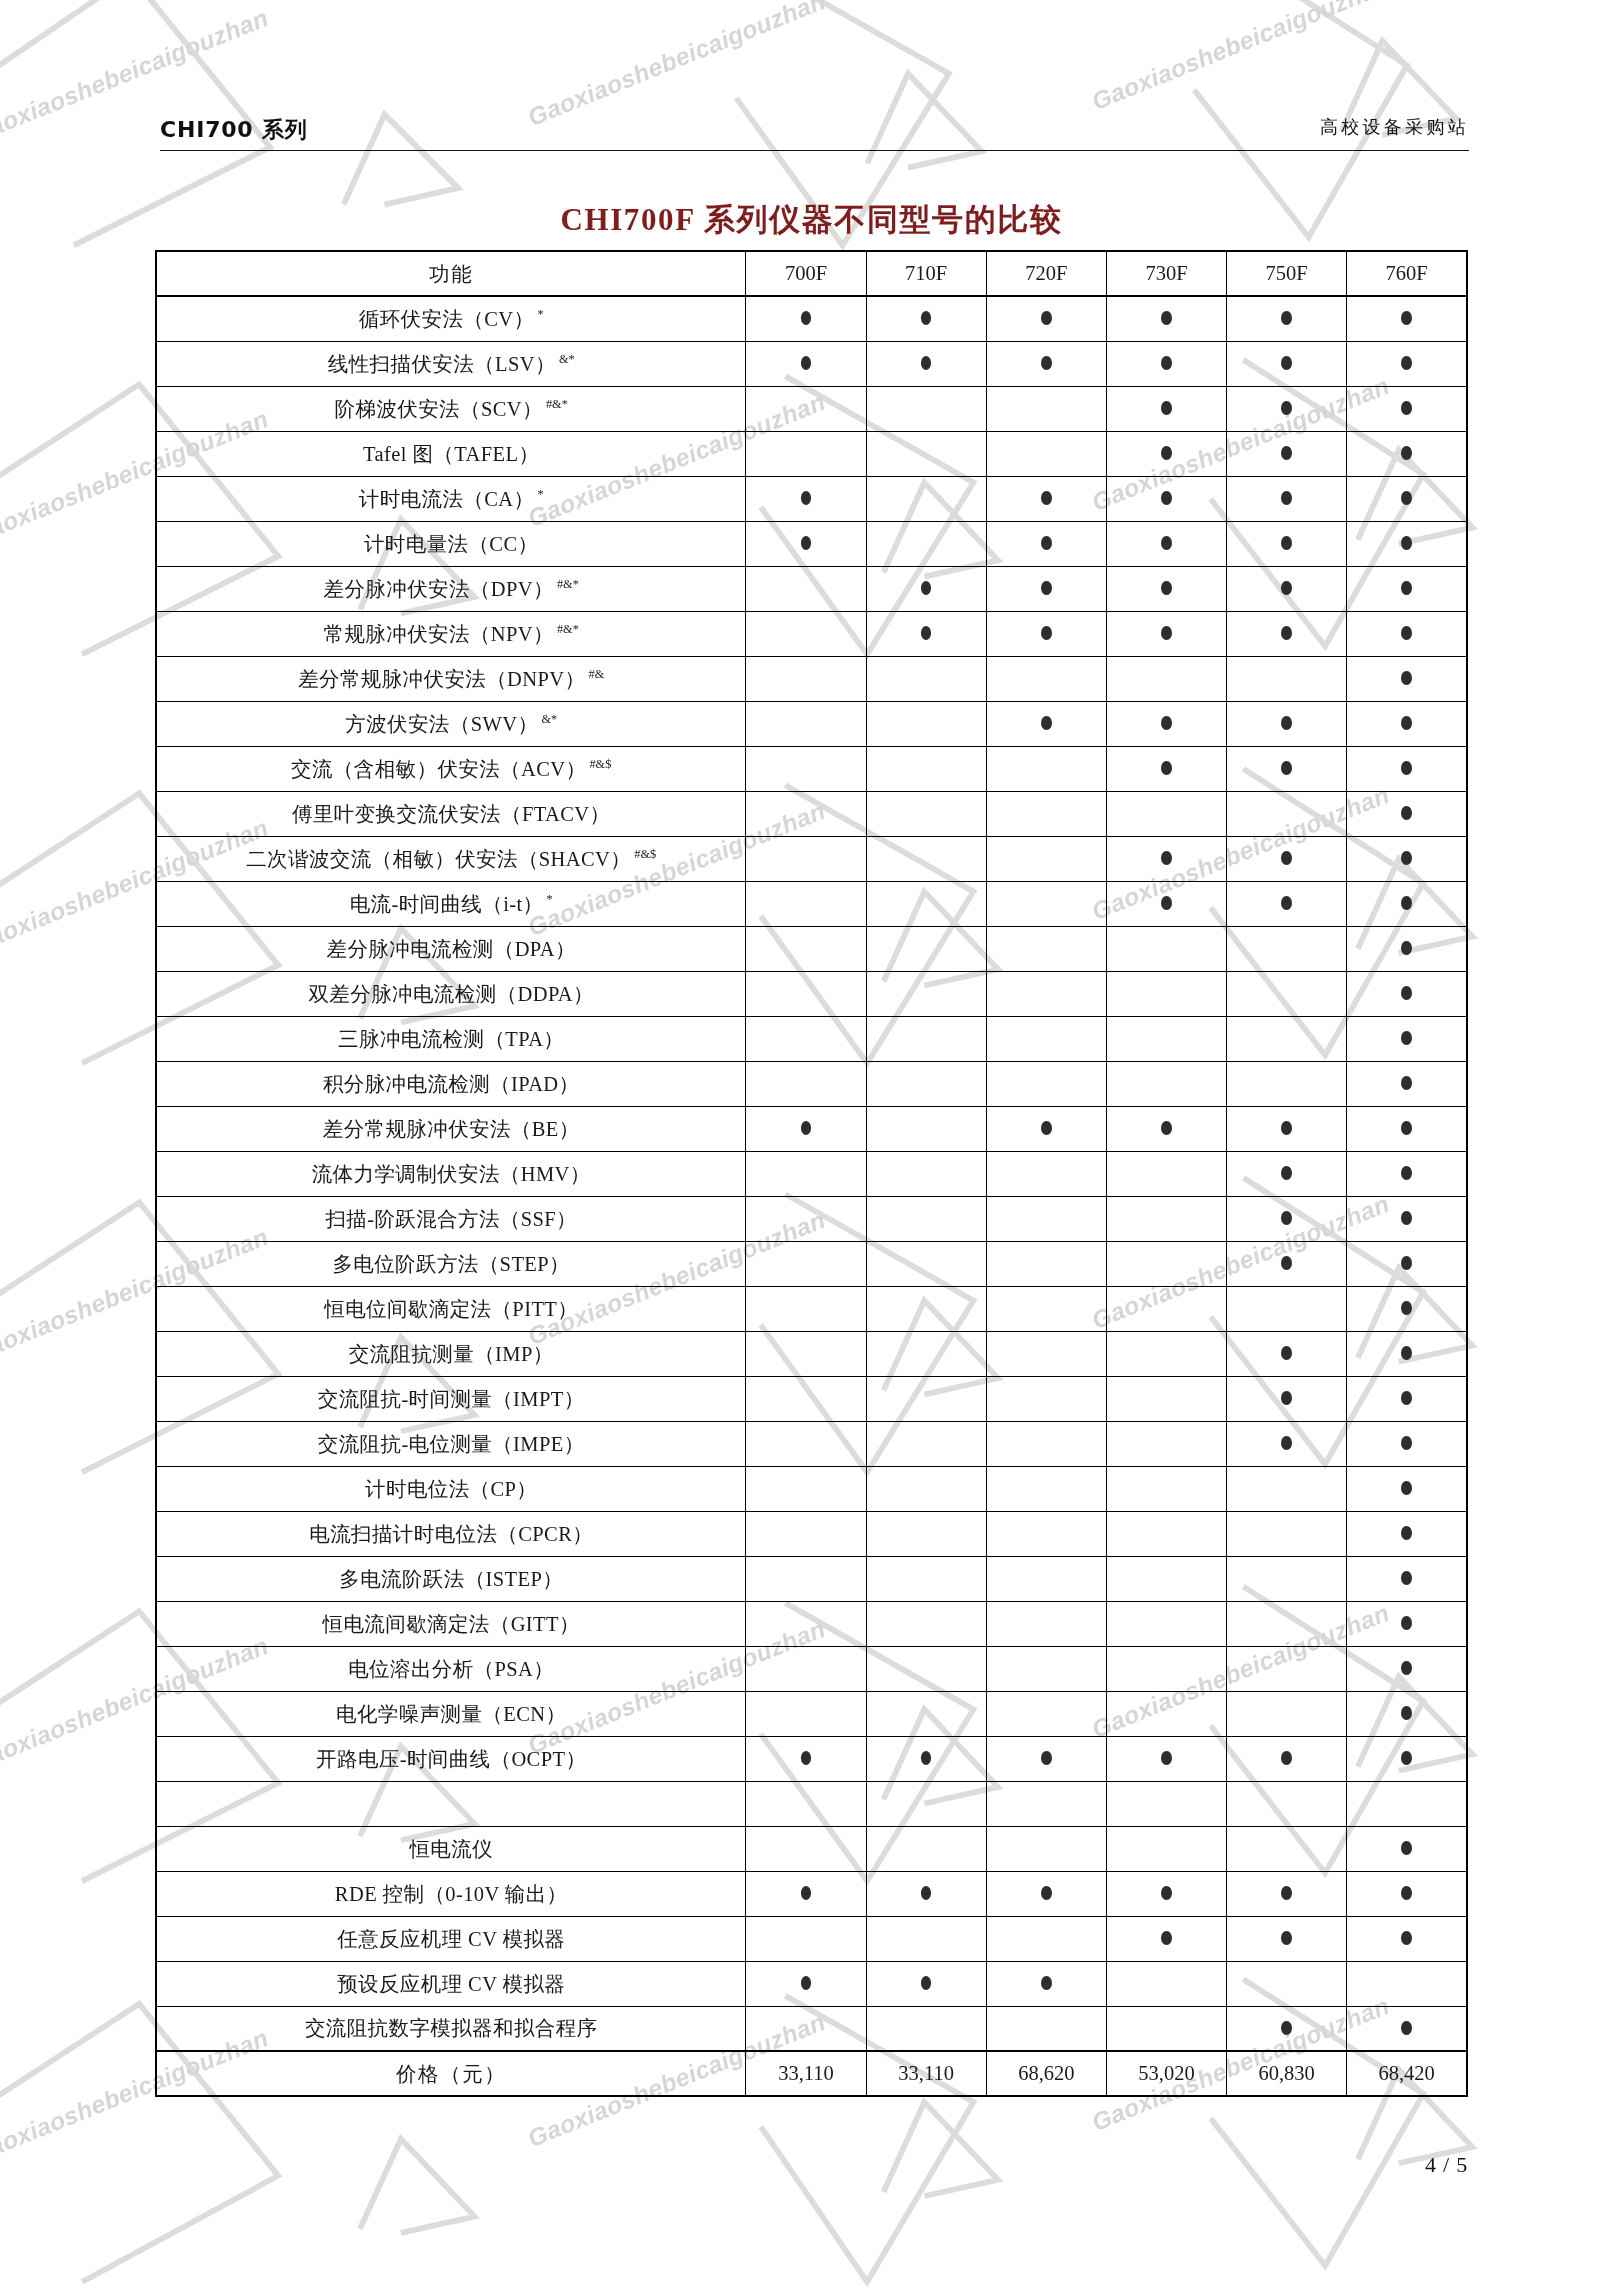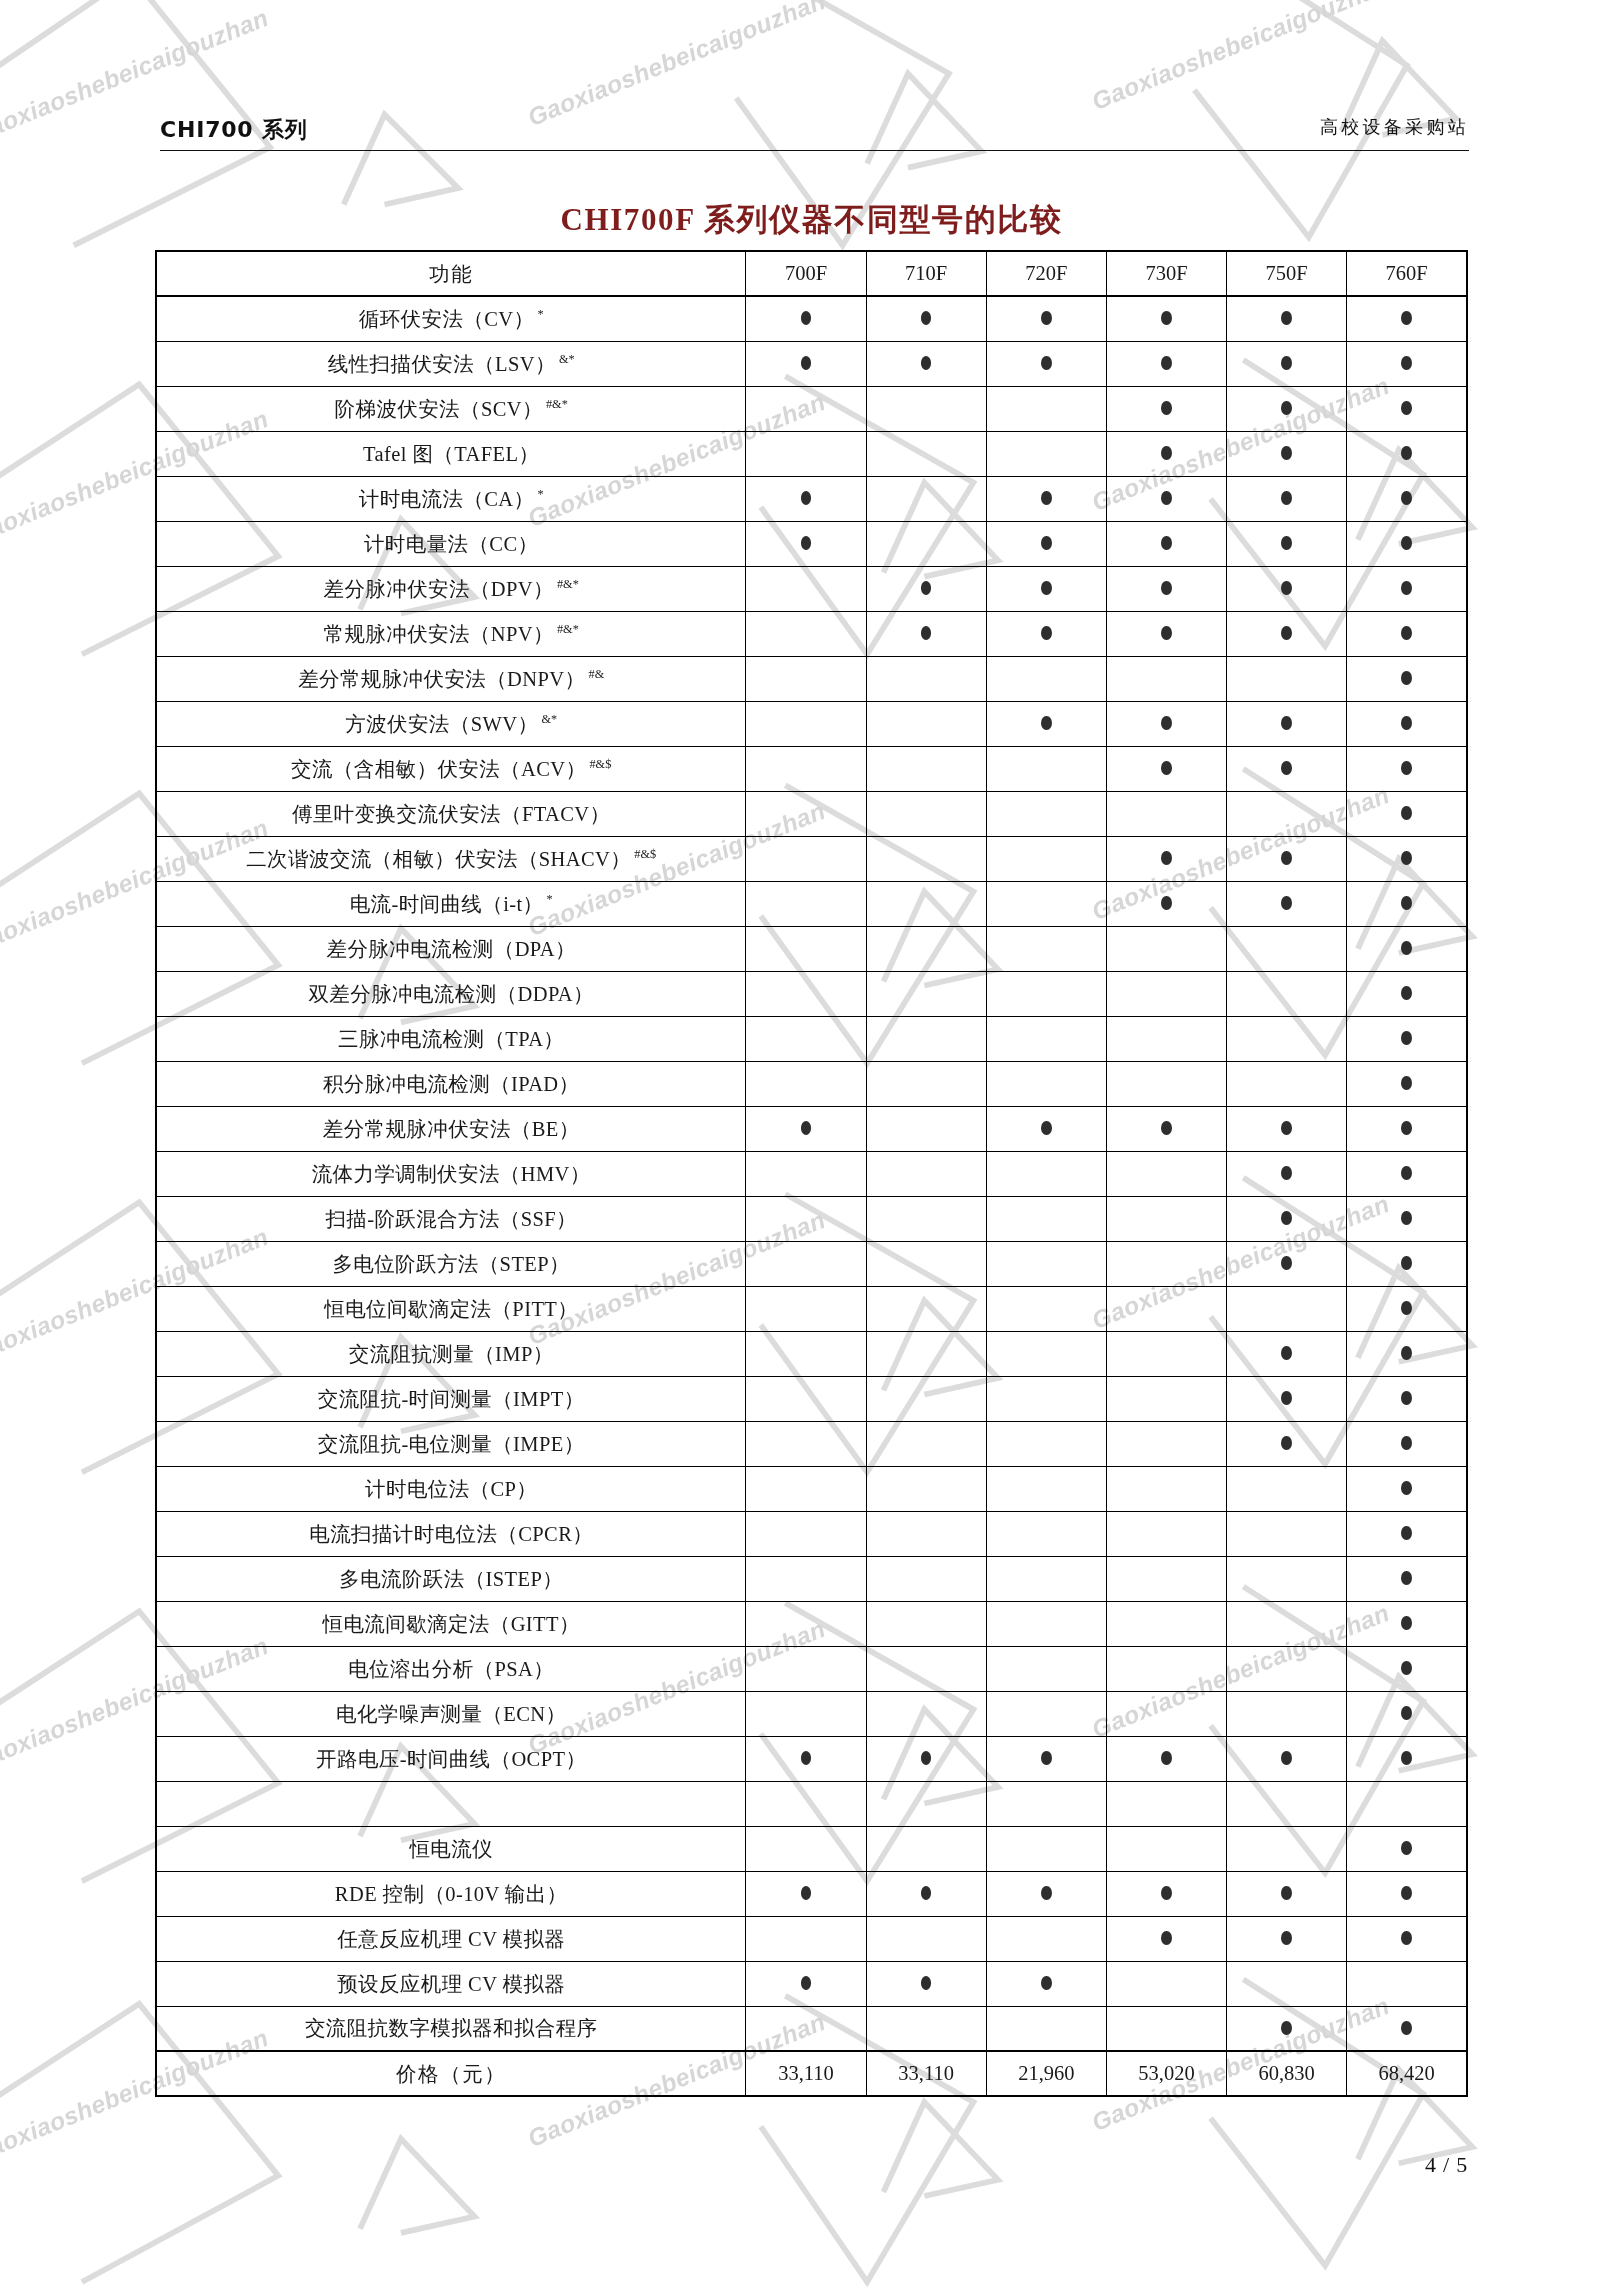--- a/index.html
+++ b/index.html
@@ -605,21 +605,21 @@
             <td class="mark-cell"></td>
             <td class="mark-cell"></td>
             <td class="mark-cell"></td>
             <td class="mark-cell"><span class="dot"></span></td>
             <td class="mark-cell"><span class="dot"></span></td>
           </tr>
           <tr class="price-row">
             <td class="func-cell">价格（元）</td>
             <td>33,110</td>
             <td>33,110</td>
-            <td>21,960</td>
+            <td>68,620</td>
             <td>53,020</td>
             <td>60,830</td>
             <td>68,420</td>
           </tr>
         </tbody>
     </table>
   </div>
 
   <div id="page-footer">4 / 5</div>
 

